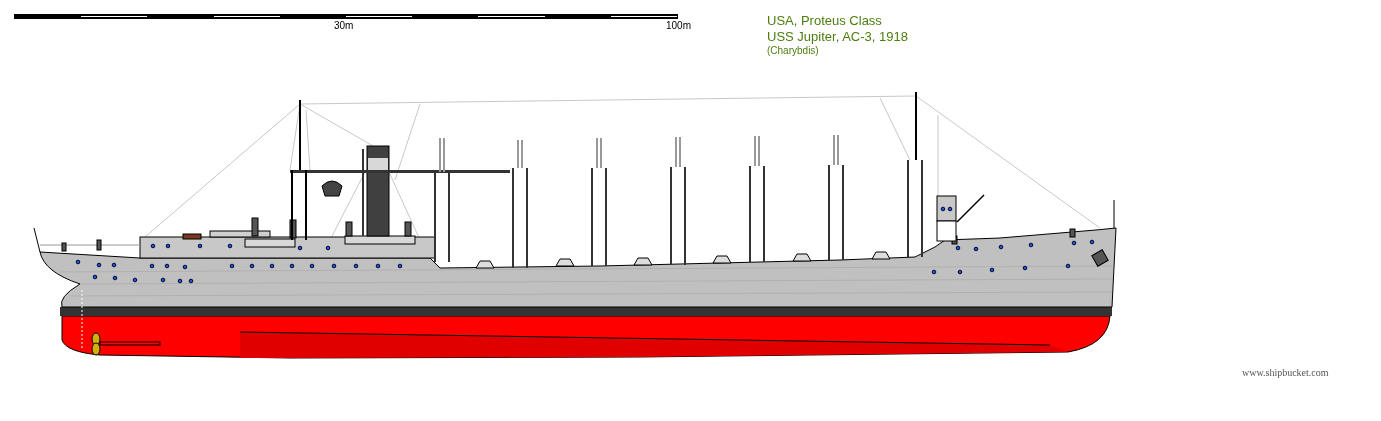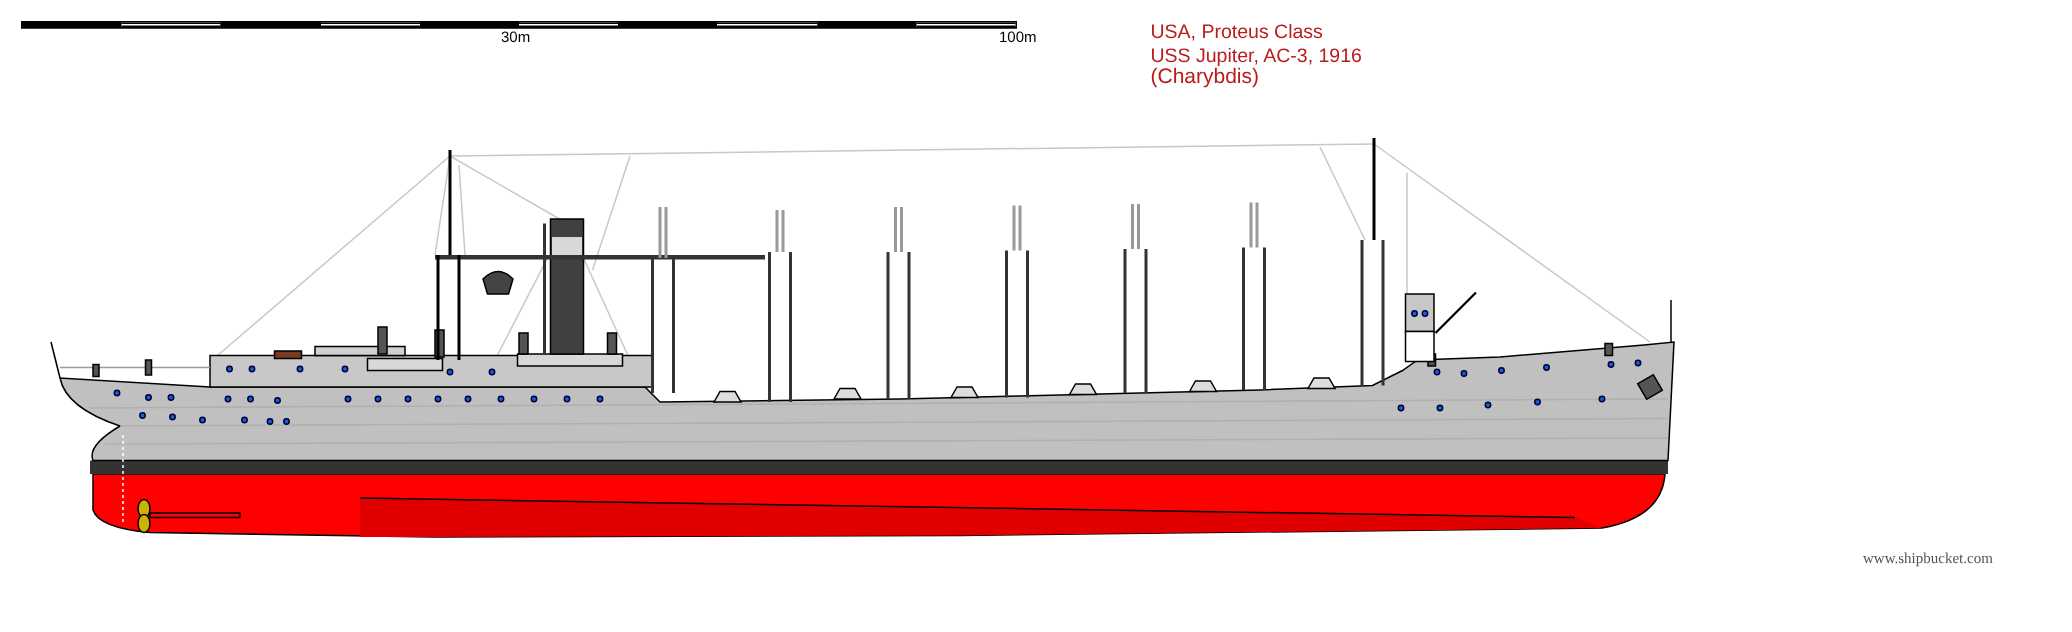--- a/index.html
+++ b/index.html
@@ -4,23 +4,23 @@
 <style>
   html, body { margin:0; padding:0; background:#ffffff; }
   body { width:1381px; height:421px; position:relative; overflow:hidden;
          font-family:"Liberation Sans", sans-serif; }
   .scale-bar { position:absolute; left:14px; top:14px; width:664px; height:5px;
                display:flex; border:1px solid #000; box-sizing:border-box; background:#000; }
   .scale-seg { flex:1; height:100%; }
   .scale-seg.black { background:#000; }
   .scale-seg.white { background:#fff; border-top:1px solid #000; border-bottom:1px solid #000; box-sizing:border-box; }
   .scale-label { position:absolute; top:20px; font-size:10px; color:#000; line-height:11px; }
-  .title-block { position:absolute; left:767px; top:13px; color:#b91c1c; }
+  .title-block { position:absolute; left:767px; top:13px; color:#4d7c0f; }
   .title-line { font-size:13px; line-height:16px; white-space:nowrap; }
-  .title-sub { font-size:14px; line-height:11px; white-space:nowrap; }
+  .title-sub { font-size:10px; line-height:11px; white-space:nowrap; }
   .watermark { position:absolute; left:1242px; top:367px; font-size:10px; color:#555;font-family:Liberation Serif, serif; }
   svg.ship { position:absolute; left:0; top:0; }
 </style>
 </head>
 <body>
 
 <div class="scale-bar">
   <div class="scale-seg black"></div>
   <div class="scale-seg white"></div>
   <div class="scale-seg black"></div>
@@ -30,21 +30,21 @@
   <div class="scale-seg black"></div>
   <div class="scale-seg white"></div>
   <div class="scale-seg black"></div>
   <div class="scale-seg white"></div>
 </div>
 <div class="scale-label" style="left:334px">30m</div>
 <div class="scale-label" style="left:666px">100m</div>
 
 <div class="title-block">
   <div class="title-line">USA, Proteus Class</div>
-  <div class="title-line">USS Jupiter, AC-3, 1916</div>
+  <div class="title-line">USS Jupiter, AC-3, 1918</div>
   <div class="title-sub">(Charybdis)</div>
 </div>
 
 <div class="watermark">www.shipbucket.com</div>
 
 <svg class="ship" width="1381" height="421" viewBox="0 0 1381 421">
 
   <g stroke="#c8c8c8" stroke-width="1" fill="none">
     <line x1="300" y1="104" x2="916" y2="96"></line>
     <line x1="300" y1="104" x2="145" y2="237"></line>

